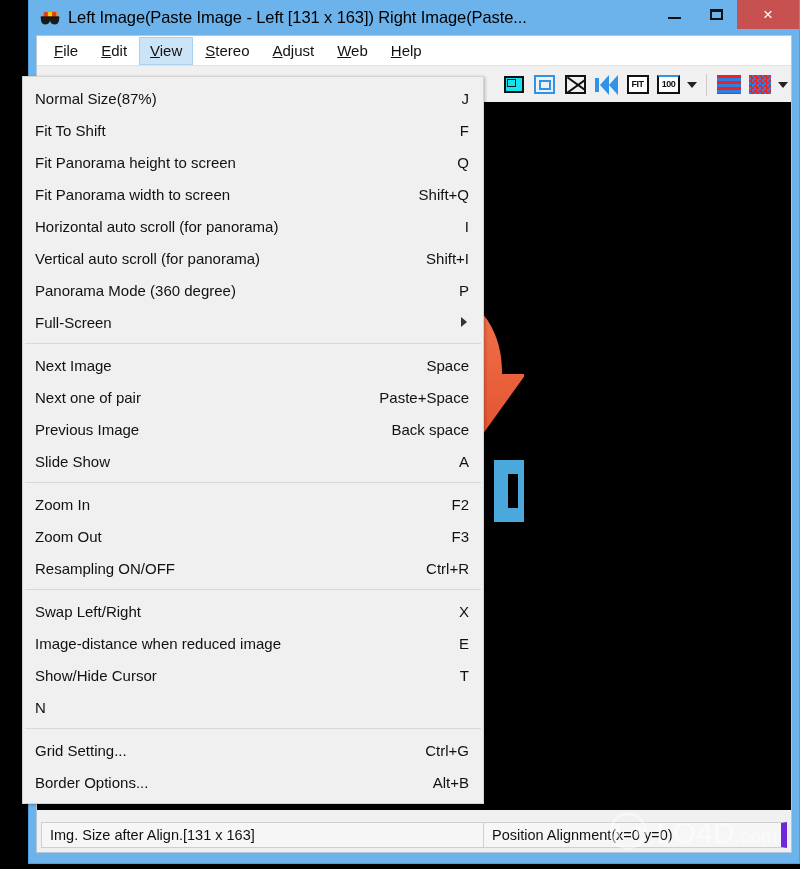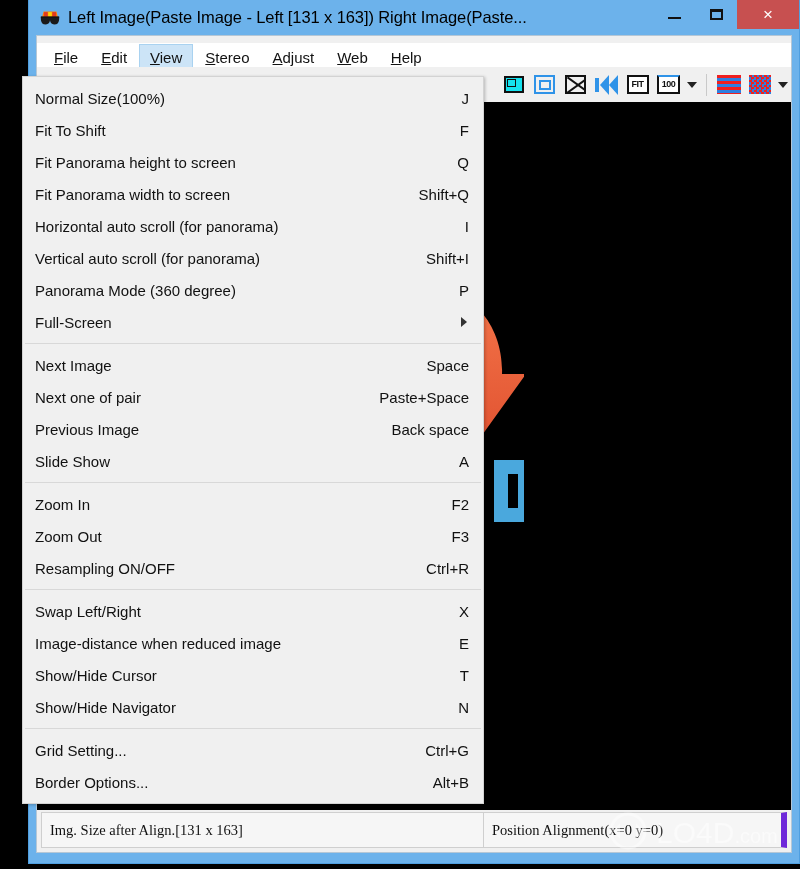--- a/index.html
+++ b/index.html
@@ -87,21 +87,21 @@
   .glyph-max {
     display: block;
     width: 13px; height: 11px;
     border: 2px solid #111;
     border-top-width: 3px;
   }
 
   
   .menubar {
     position: absolute;
-    left: 0; top: 7px;
+    left: 0; top: 0;
     width: 100%; height: 30px;
     background: #ffffff;
     border-bottom: 1px solid #e2e2e2;
     display: flex;
     align-items: center;
     padding-left: 6px;
   }
   .menubar-item {
     font-size: 15px;
     color: #111;
@@ -207,31 +207,30 @@
   .statusbar {
     position: absolute;
     left: 0; bottom: 0;
     width: 100%; height: 42px;
     background: #f0f0f0;
     display: flex;
     align-items: flex-end;
     padding: 0 4px 4px 4px;
   }
   .status-pane {
-    height: 36px;
+    height: 26px;
     background: #f6f6f6;
     border: 1px solid #cfcfcf;
     border-right: none;
     display: flex; align-items: center;
     padding-left: 8px;
     font-size: 14.5px;
     color: #111;
     white-space: nowrap;
     overflow: hidden;
-    font-family: Liberation Serif, serif;
   }
   .status-pane.left { flex: 0 0 442px; }
   .status-pane.right { flex: 1 1 auto; border-right: 6px solid #6d28d9; }
 
   
   .dropdown {
     position: absolute;
     left: 22px; top: 76px;
     width: 462px;
     background: #f0f0f0;
@@ -427,21 +426,21 @@
           <div class="status-pane right">Position Alignment(x=0 y=0)</div>
         </div>
 
       </div>
     </div>
   </div>
 
   <div class="dropdown">
 
     <div class="menu-item">
-      <span class="mi-label">Normal Size(100%)</span>
+      <span class="mi-label">Normal Size(87%)</span>
       <span class="mi-accel">J</span>
     </div>
     <div class="menu-item">
       <span class="mi-label">Fit To Shift</span>
       <span class="mi-accel">F</span>
     </div>
     <div class="menu-item">
       <span class="mi-label">Fit Panorama height to screen</span>
       <span class="mi-accel">Q</span>
     </div>
@@ -508,21 +507,20 @@
     </div>
     <div class="menu-item">
       <span class="mi-label">Image-distance when reduced image</span>
       <span class="mi-accel">E</span>
     </div>
     <div class="menu-item">
       <span class="mi-label">Show/Hide Cursor</span>
       <span class="mi-accel">T</span>
     </div>
     <div class="menu-item">
-      <span class="mi-label">Show/Hide Navigator</span>
       <span class="mi-accel">N</span>
     </div>
 
     <div class="menu-sep"></div>
 
     <div class="menu-item">
       <span class="mi-label">Grid Setting...</span>
       <span class="mi-accel">Ctrl+G</span>
     </div>
     <div class="menu-item">

